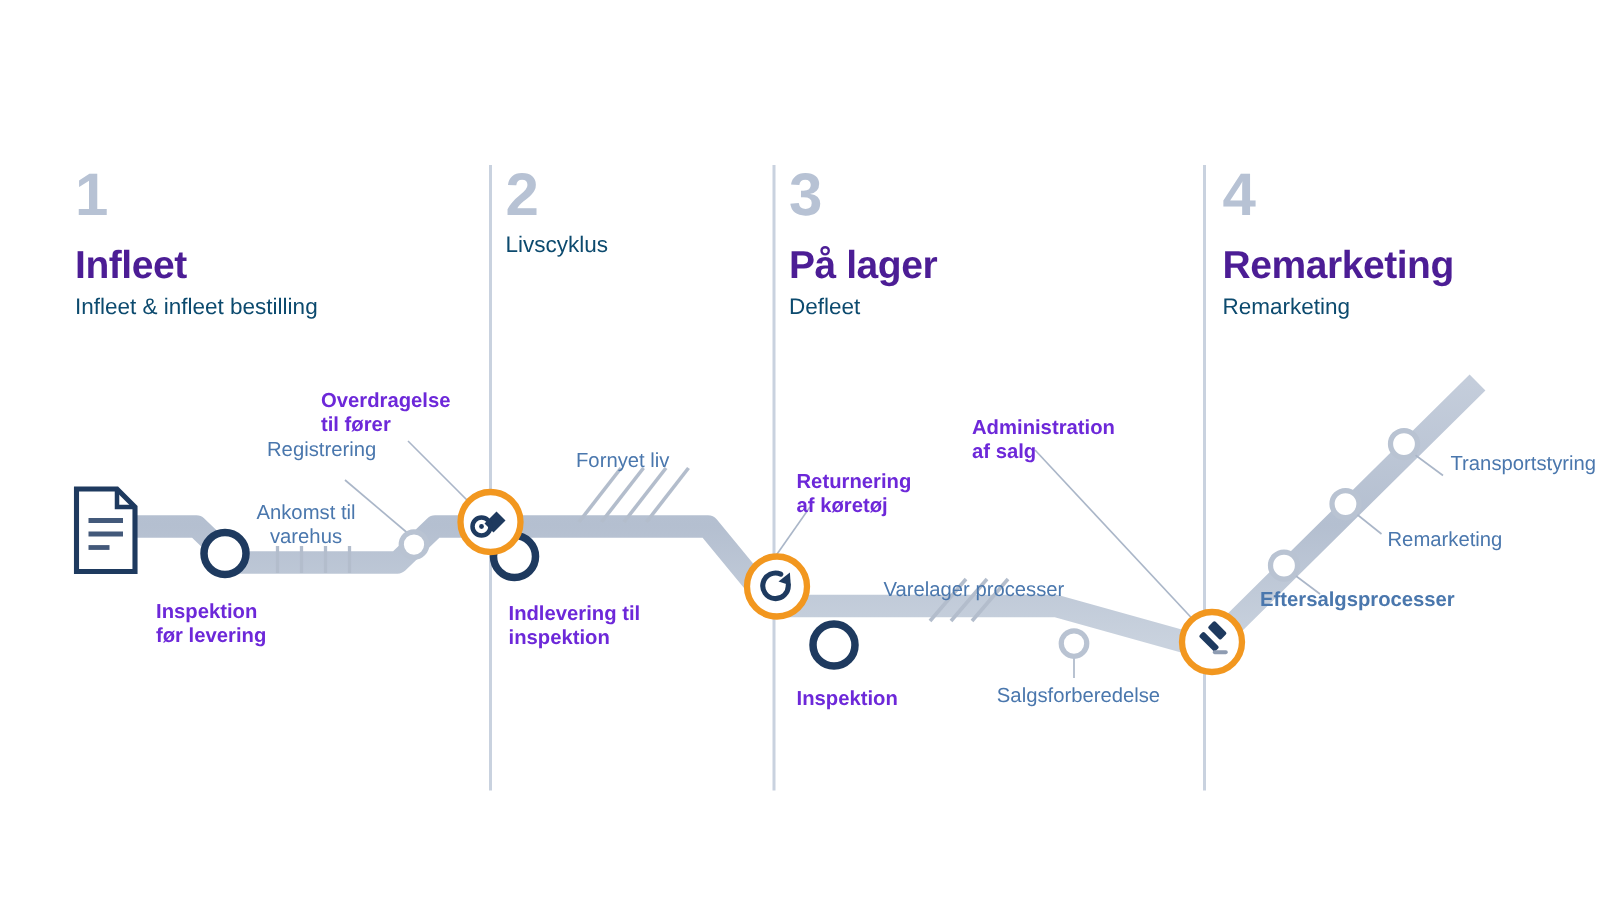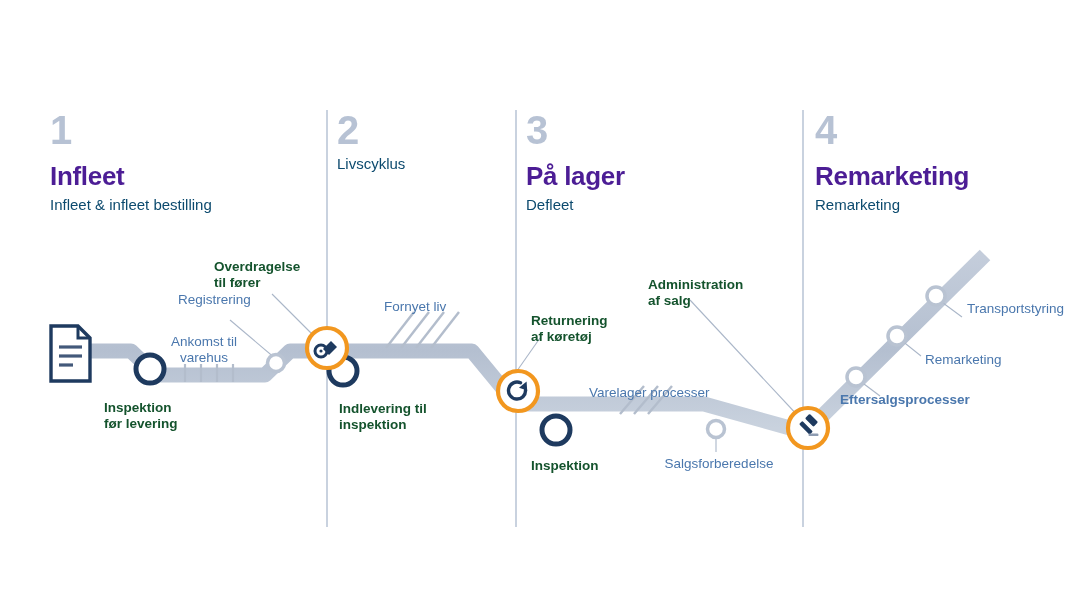--- a/index.html
+++ b/index.html
@@ -16,21 +16,21 @@
   .col-head{position:absolute;}
   .col-num{font-size:40px;font-weight:700;color:#b7c2d4;line-height:1;
            letter-spacing:-1px;}
   .col-title{font-size:26px;font-weight:700;color:#4c1d95;line-height:1.1;
              margin-top:12px;letter-spacing:-0.3px;}
   .col-sub{font-size:15px;font-weight:400;color:#0c4a6e;margin-top:5px;
            line-height:1.2;}
 
   
   .lbl{position:absolute;color:#3c6fae;line-height:1.22;white-space:pre-line;}
-  .lbl.bold{font-weight:700;font-size:13.5px;color:#14532d;}
+  .lbl.bold{font-weight:700;font-size:13.5px;color:#6d28d9;}
   .lbl.reg{font-weight:400;font-size:13.5px;color:#4a77ad;}
   .lbl.c{text-align:center;}
 </style>
 </head>
 <body>
 
 <div id="stage">
 
   <svg id="flow" viewBox="0 0 1082 609">
     <defs>

